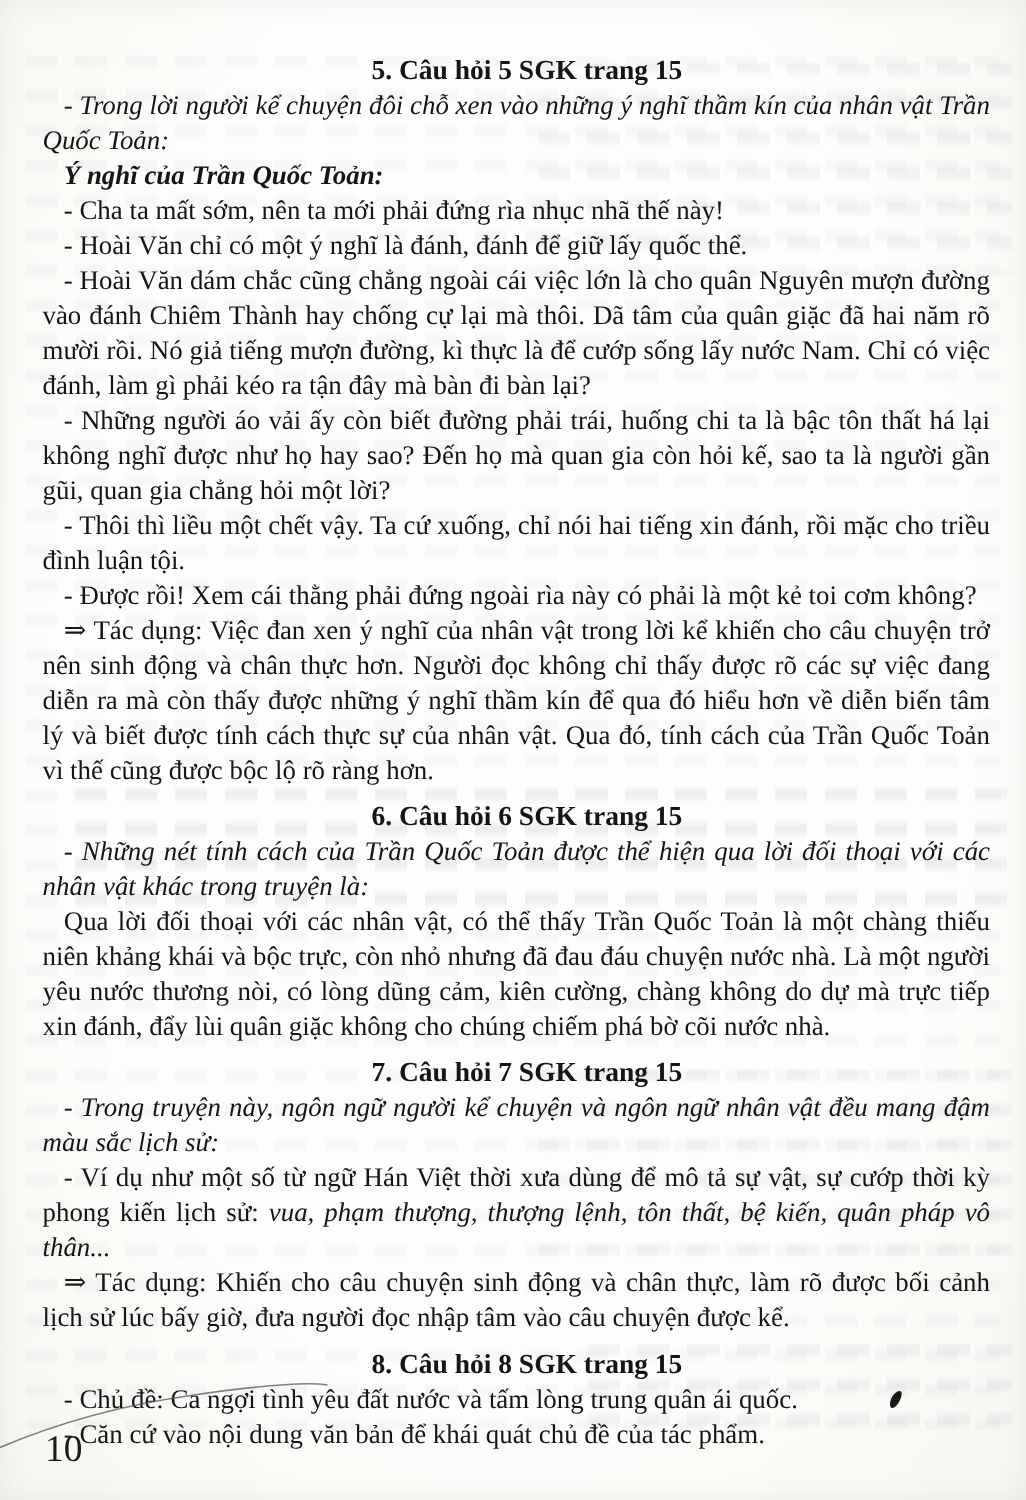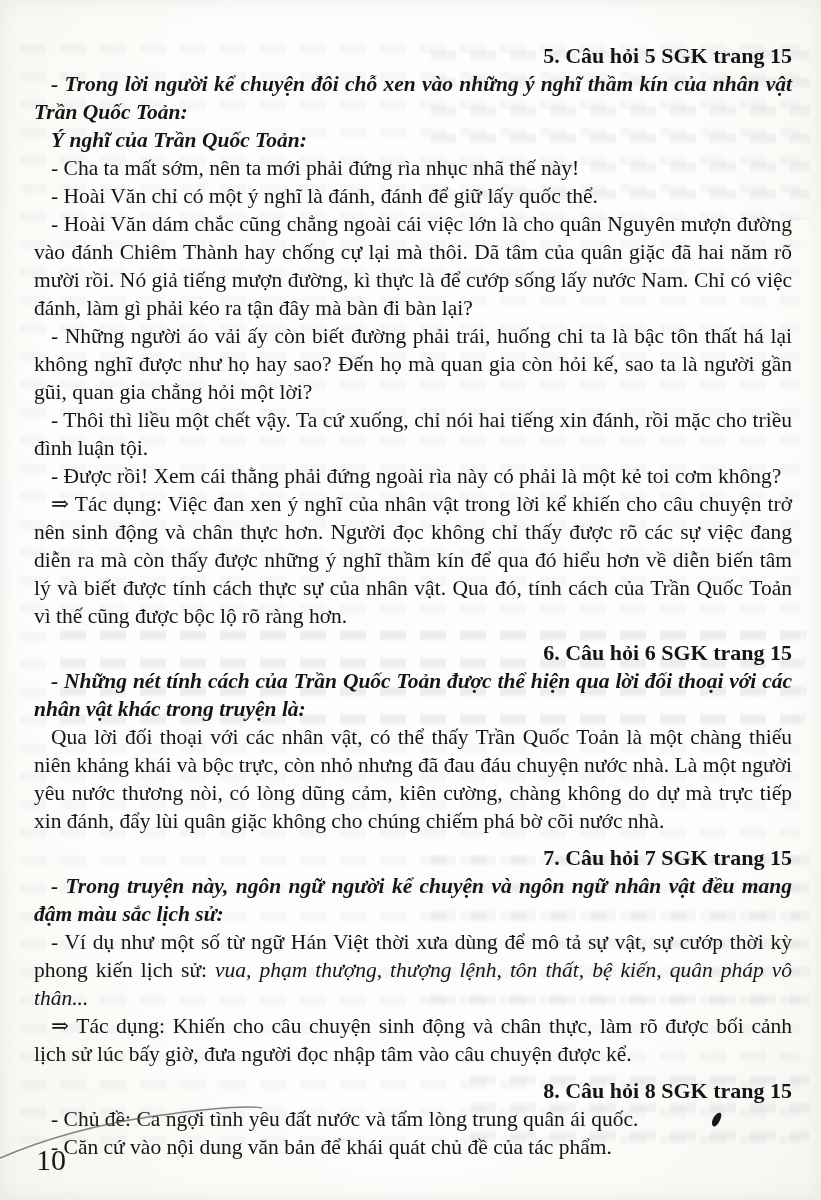--- a/index.html
+++ b/index.html
@@ -37,23 +37,23 @@
   .content{
     position:absolute;left:34px;top:42px;width:758px;
   }
   .content p,.content h3{
     margin:0;
     font-size:21.5px;
     line-height:28px;
     text-align:justify;
     text-indent:17px;
   }
-  h3.heading{font-size:22px;font-weight:bold;text-align:right;}
+  h3.heading{font-size:22px;font-weight:bold;text-align:center;}
   .gap-top{margin-top:9px !important;}
-  .prompt{font-weight:bold;font-style:italic;}
+  .prompt{font-weight:normal;font-style:italic;}
   .subheading{font-weight:bold;font-style:italic;text-align:left;}
   .it{font-style:italic;}
 
   
   .pagenum{
     position:absolute;left:36px;top:1146px;
     font-size:30px;line-height:28px;color:#1a1a1a;
   }
   .curl{position:absolute;left:0;top:1096px;pointer-events:none;}
   .pen-mark{

